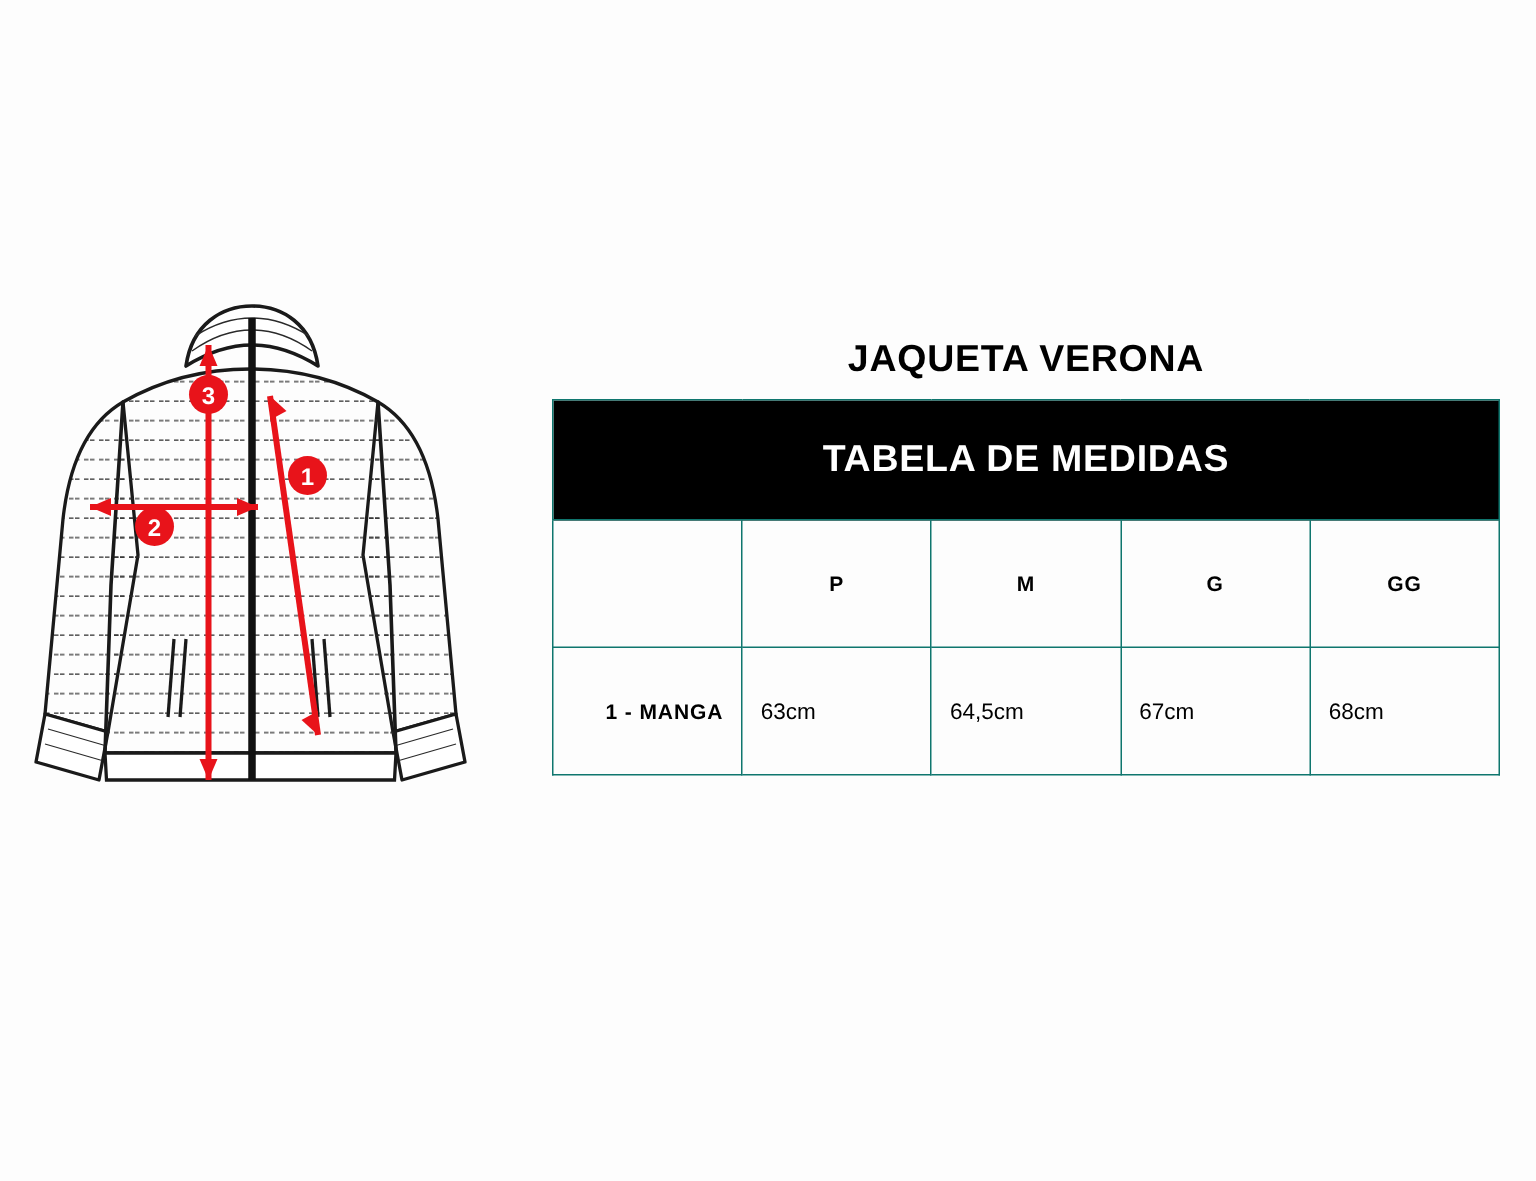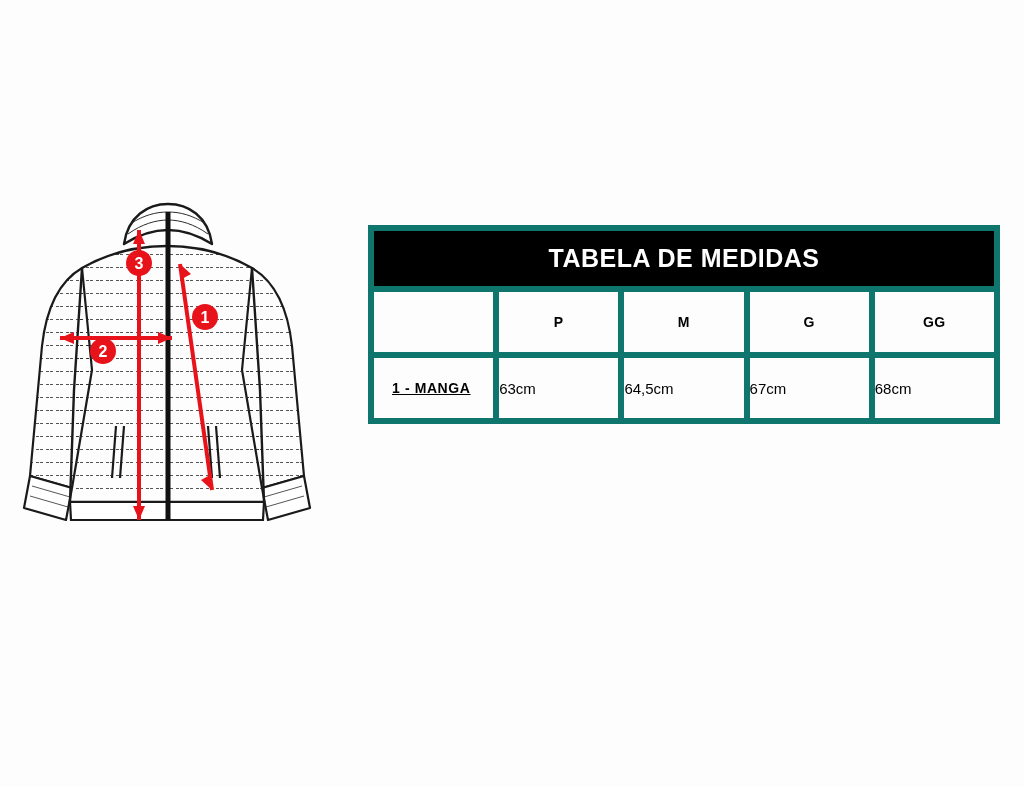--- a/index.html
+++ b/index.html
@@ -51,22 +51,22 @@
     margin: 0 0 12px 0;
   }
 
   table.size-table {
     border-collapse: collapse;
     width: 632px;
     table-layout: fixed;
   }
   table.size-table td,
   table.size-table th {
-    border: 6px solid #0f766e;
-    padding: 0;
+    border: 1px solid #0f766e;
+    padding: 12px;
   }
 
   .title-row td {
     background: #000000;
     color: #ffffff;
     text-align: center;
     font-size: 25px;
     font-weight: bold;
     letter-spacing: 0.5px;
     height: 55px;
@@ -80,26 +80,25 @@
     font-weight: bold;
     letter-spacing: 0.6px;
   }
 
   .data-row td {
     height: 60px;
     font-size: 15px;
     text-align: left;
   }
   .data-row td.rowlabel {
-    text-align: left;
+    text-align: right;
     padding-left: 18px;
     font-weight: bold;
     font-size: 14px;
     letter-spacing: 0.6px;
-    text-decoration: underline;
   }
 </style>
 </head>
 <body>
 
 <div class="page">
 
   <div class="illustration">
     <svg width="350" height="380" viewBox="0 0 350 380" xmlns="http://www.w3.org/2000/svg">
 
@@ -171,20 +170,21 @@
       <g>
         <circle cx="119" cy="73" r="13" fill="#e8131a"></circle>
         <text x="119" y="79" text-anchor="middle" font-family="Liberation Sans, sans-serif" font-size="16" font-weight="bold" fill="#ffffff">3</text>
       </g>
 
     </svg>
   </div>
 
   <div class="table-block">
 
+    <div class="product-title">JAQUETA VERONA</div>
 
     <table class="size-table">
       <tbody>
         <tr class="title-row">
           <td colspan="5">TABELA DE MEDIDAS</td>
         </tr>
 
         <tr class="header-row">
           <td></td>
           <td>P</td>

